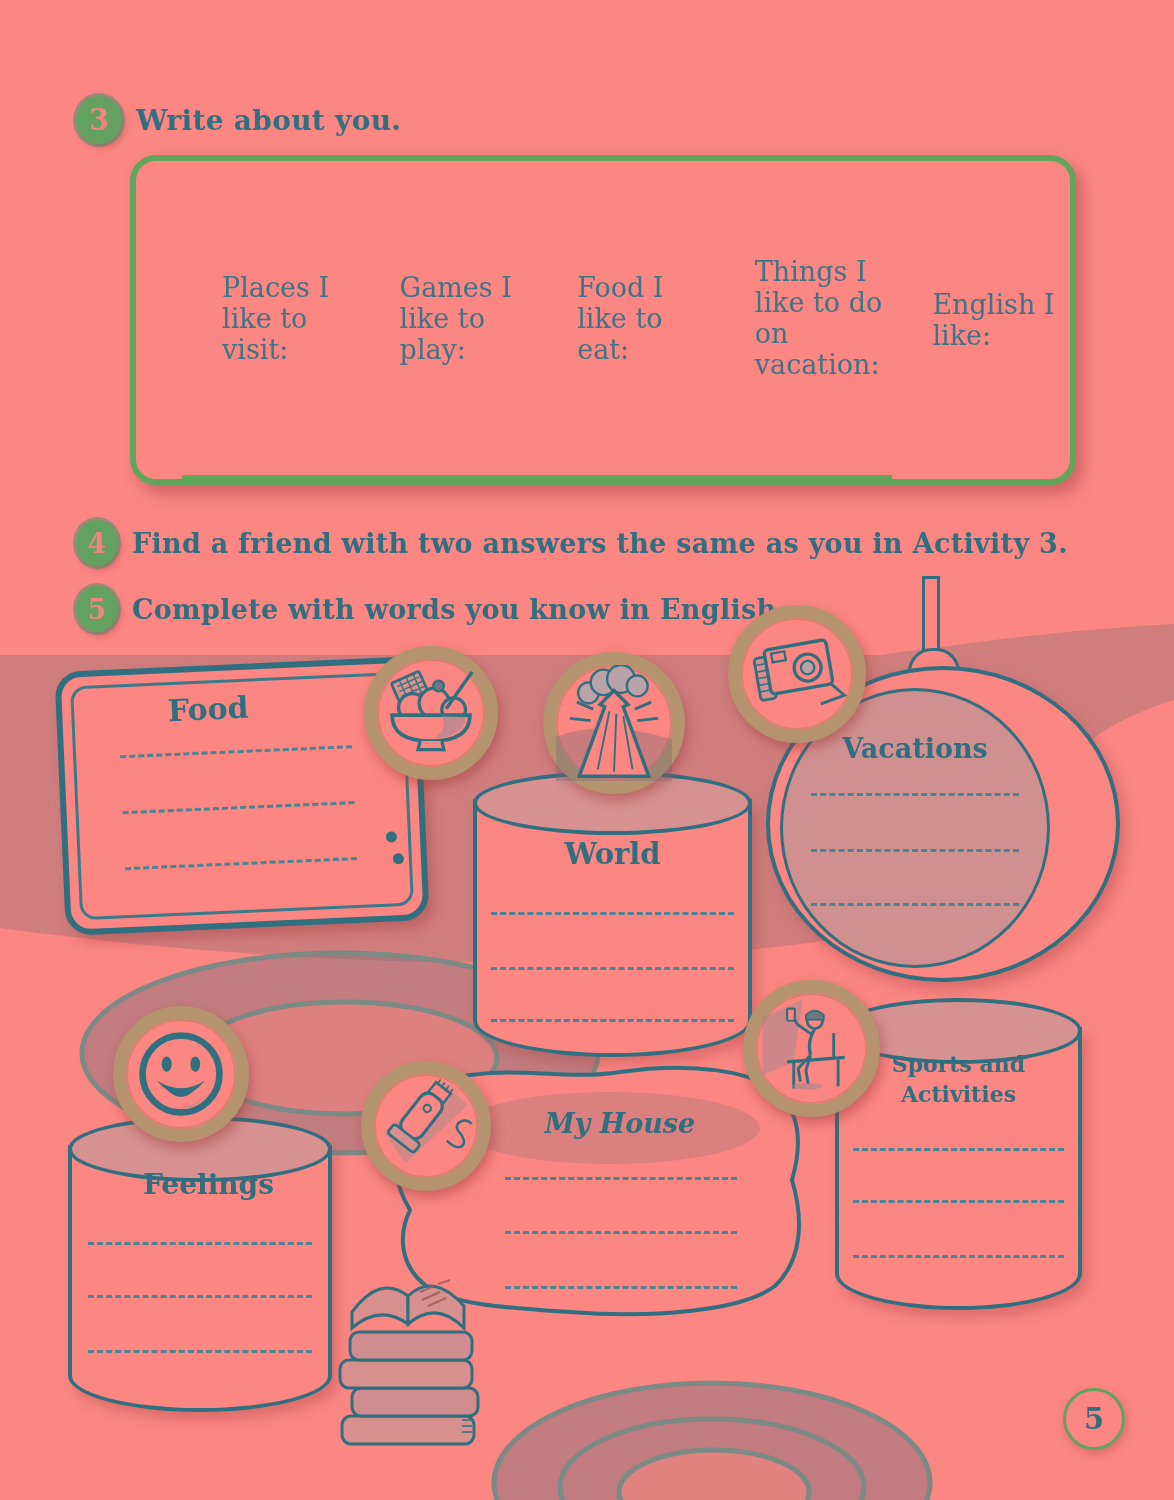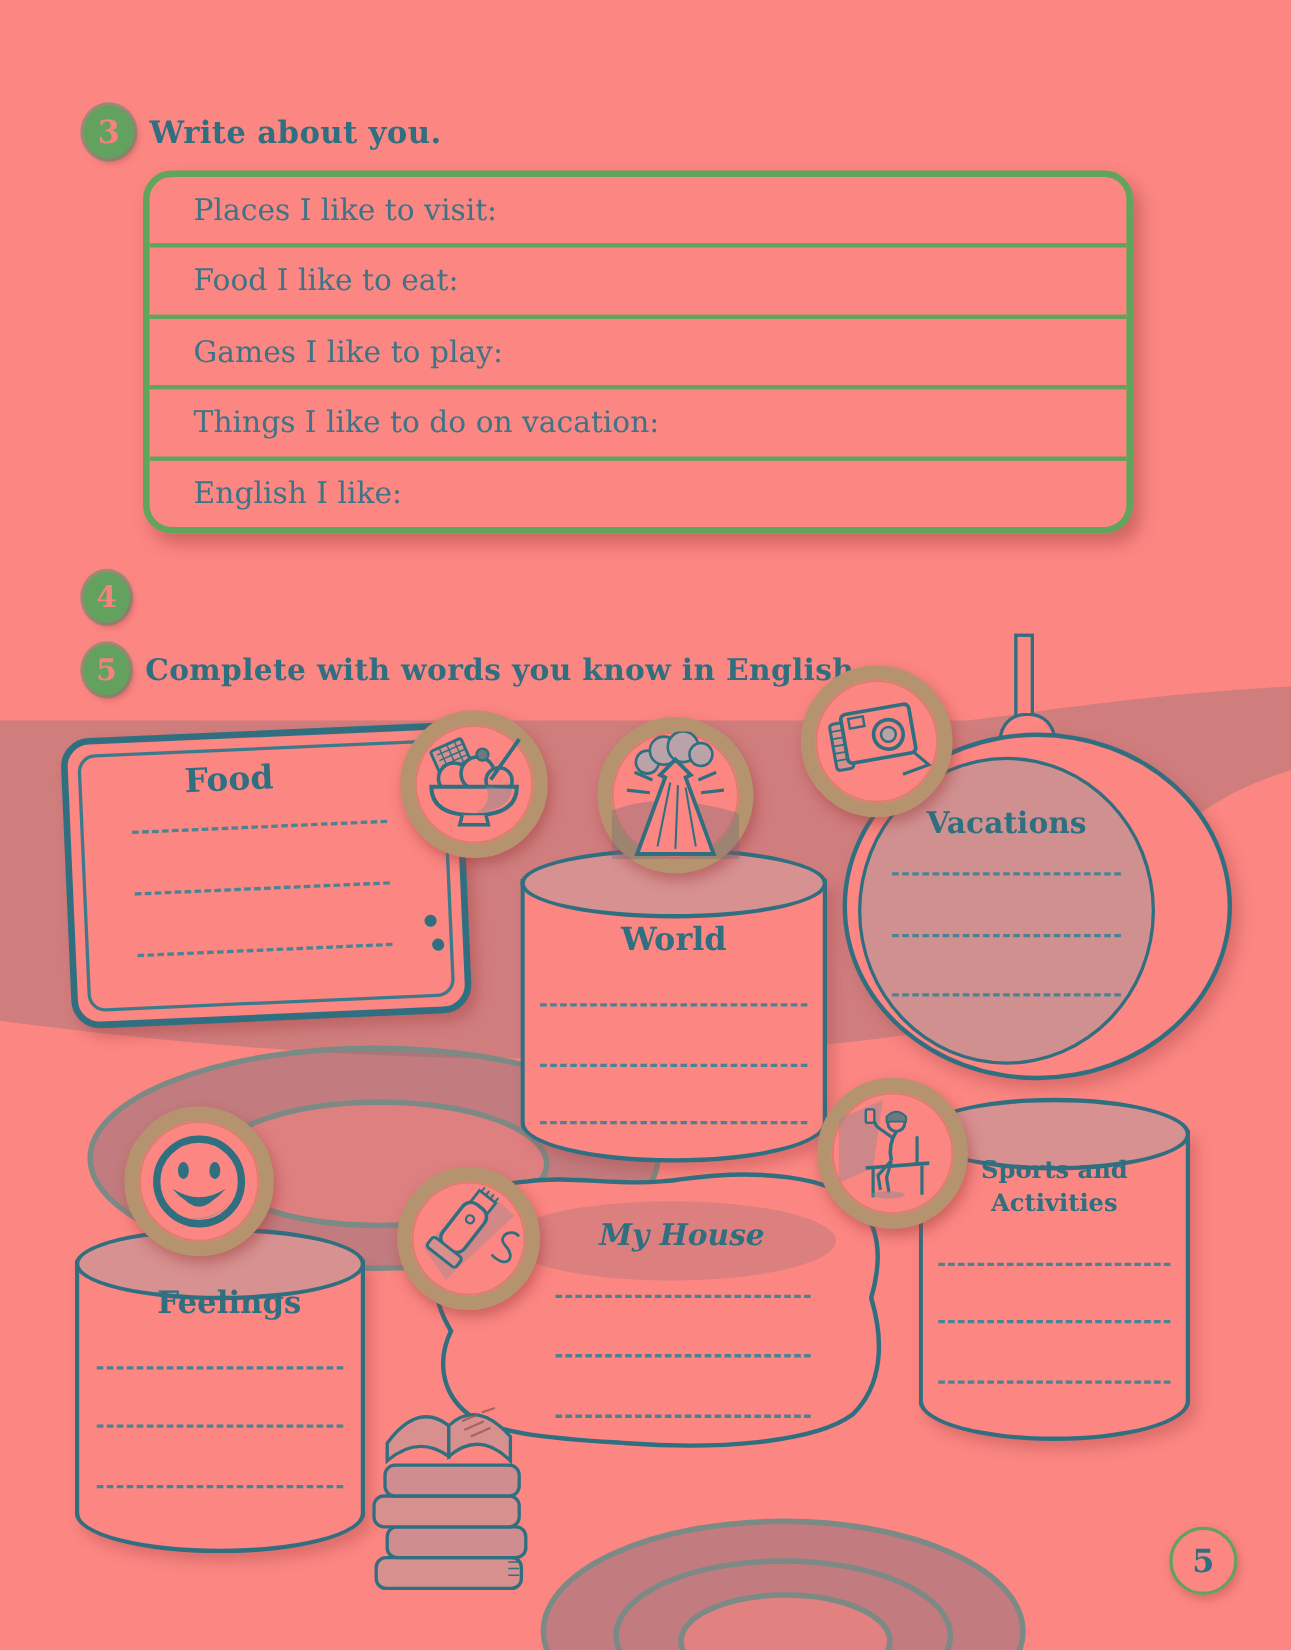--- a/index.html
+++ b/index.html
@@ -8,21 +8,21 @@
   .abs{position:absolute;}
   
   .act{position:absolute;display:flex;align-items:center;gap:14px;}
   .badge-num{width:46px;height:48px;border-radius:50%;background:#63a25e;
      box-shadow:0 0 0 3px rgba(80,140,110,.55), 3px 4px 6px rgba(170,70,70,.45);
      color:#f4837e;font-weight:bold;font-size:29px;display:flex;align-items:center;justify-content:center;}
   .act-title{color:#2f6f80;font-weight:bold;font-size:28px;letter-spacing:.3px;}
   
   .gbox{position:absolute;left:130px;top:155px;width:888px;height:318px;
      border:6px solid #5fa55b;border-radius:26px;background:transparent;
-     box-shadow:7px 9px 14px rgba(170,70,70,.5);display:flex;flex-direction:column;}
+     box-shadow:7px 9px 14px rgba(170,70,70,.5);display:flex;padding-left:46px;}
   .grow{flex:1;display:flex;align-items:center;padding-left:40px;border-bottom:4px solid #5fa55b;}
   .grow:last-child{border-bottom:none;}
   .grow span{color:#3d7486;font-size:27px;}
   
   .shape-title{color:#2f6f80;font-weight:bold;text-align:center;}
   .wline{position:absolute;height:0;border-top:3px dashed #4a8494;}
   .cyl-top{position:absolute;left:0;right:0;top:0;background:#d69190;border:4px solid #2f6f80;border-radius:50%;}
   .cyl-body{position:absolute;left:0;right:0;bottom:0;background:#fb8682;
      border-left:4px solid #2f6f80;border-right:4px solid #2f6f80;border-bottom:4px solid #2f6f80;
      border-radius:0 0 55% 55% / 0 0 40px 40px;box-shadow:6px 8px 12px rgba(170,70,70,.35);}
@@ -72,35 +72,36 @@
   <div class="act" style="left:76px;top:96px;z-index:2;">
     <div class="badge-num">3</div>
     <div class="act-title">Write about you.</div>
   </div>
 
   <div class="gbox" style="z-index:2;">
     <div class="grow">
         <span>Places I like to visit:</span>
       </div>
     <div class="grow">
+        <span>Games I like to play:</span>
+      </div>
+    <div class="grow">
         <span>Food I like to eat:</span>
-      </div>
-    <div class="grow">
-        <span>Games I like to play:</span>
       </div>
     <div class="grow">
         <span>Things I like to do on vacation:</span>
       </div>
     <div class="grow">
         <span>English I like:</span>
       </div>
   </div>
 
   <div class="act" style="left:76px;top:520px;z-index:2;">
     <div class="badge-num" style="width:42px;height:46px;font-size:27px;">4</div>
+    <div class="act-title" style="font-size:27px;">Find a friend with two answers the same as you in Activity 3.</div>
   </div>
 
   <div class="act" style="left:76px;top:586px;z-index:2;">
     <div class="badge-num" style="width:42px;height:46px;font-size:27px;">5</div>
     <div class="act-title" style="font-size:27px;">Complete with words you know in English.</div>
   </div>
 
   <div class="board" style="z-index:3;">
     <div class="board-inner"></div>
     <div class="shape-title" style="position:absolute;left:0;right:60px;top:20px;font-size:30px;">Food</div>

